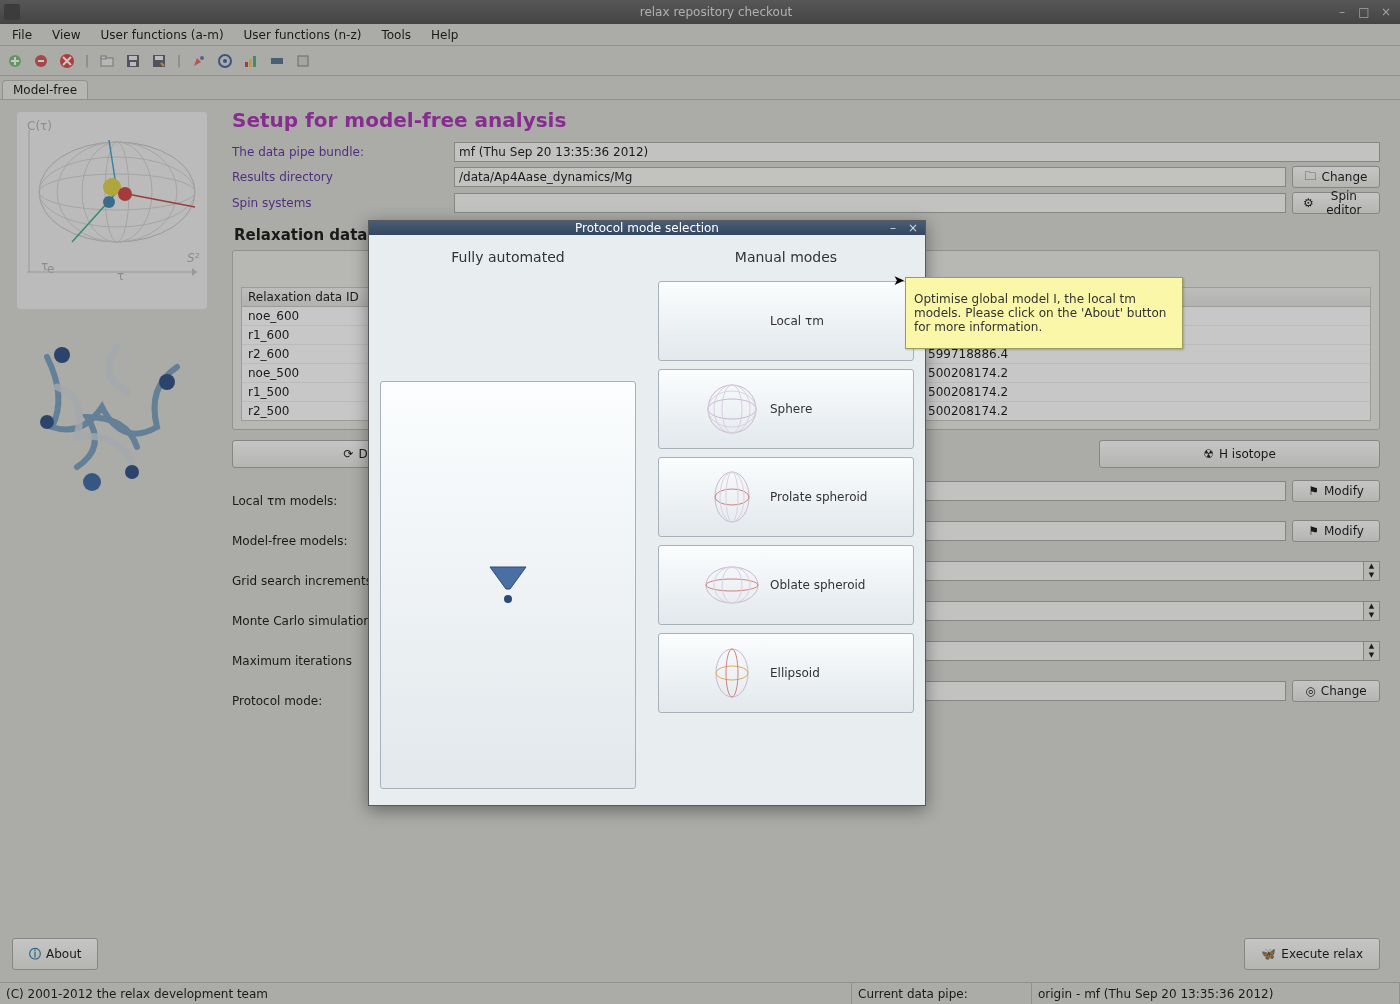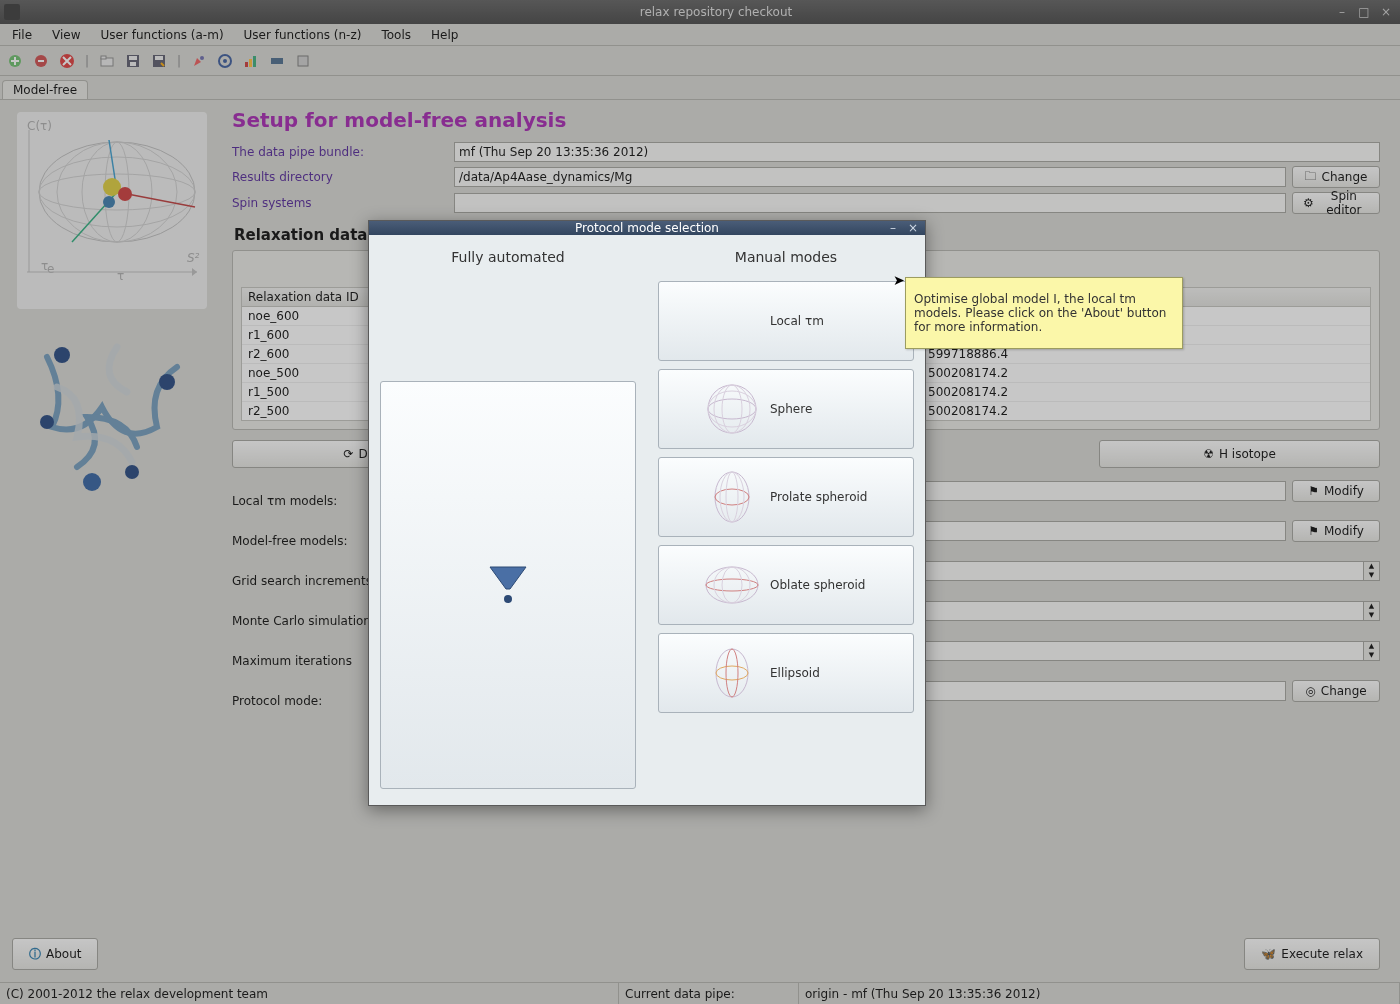--- a/index.html
+++ b/index.html
@@ -52,21 +52,21 @@
 .cfgrow .label { width:216px;margin-top:20px;}
 .cfgrow .field { flex:1; height:20px; border:1px solid #a0a09a; background:#f8f8f6; position:relative;}
 .cfgrow .spin { width:16px; position:absolute; right:0; top:0; bottom:0; border-left:1px solid #a0a09a; background:#e6e6e2; display:flex; flex-direction:column;}
 .cfgrow .spin span{flex:1; font-size:7px; text-align:center; line-height:8px;}
 
 .aboutbtn-area { position:absolute; left:12px; bottom:34px;}
 .execbtn-area { position:absolute; right:20px; bottom:34px;}
 
 .statusbar { position:absolute; left:0; right:0; bottom:0; height:22px; background:#d6d6d1; border-top:1px solid #b0b0aa; display:flex;}
 .statusbar .cell { border-right:1px solid #b0b0aa; padding:2px 6px; display:flex; align-items:center;}
-.statusbar .cell.a{width:619px;} .statusbar .cell.b{width:180px;text-align:center;} .statusbar .cell.c{flex:1;}
+.statusbar .cell.a{width:852px;} .statusbar .cell.b{width:180px;text-align:center;} .statusbar .cell.c{flex:1;}
 
 
 .dim { position:absolute; inset:0; background:rgba(80,80,80,0.32); }
 
 
 .dialog { position:absolute; left:368px; top:184px; width:558px; height:586px; background:#e8edef; border:1px solid #5a5a5a; box-shadow:0 4px 16px rgba(0,0,0,0.4); display:flex; flex-direction:column;margin-top:36px;}
 .dlg-title { height:22px; background:linear-gradient(#4a5d78,#33465f); color:#fff; display:flex; align-items:center; justify-content:center; position:relative; font-size:12px;}
 .dlg-title .dicon{position:absolute; left:4px; width:14px;height:14px;}
 .dlg-title .dctrls{position:absolute; right:4px; display:flex; gap:4px;}
 .dlg-title .dctrls span{width:16px;height:14px; color:#cfd8e4; cursor:pointer; text-align:center; line-height:14px;}

